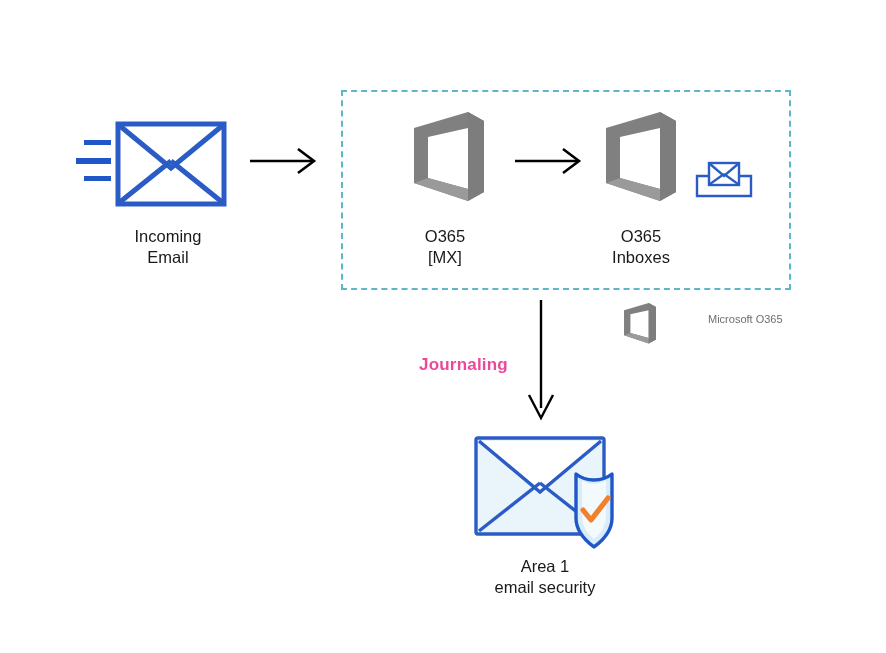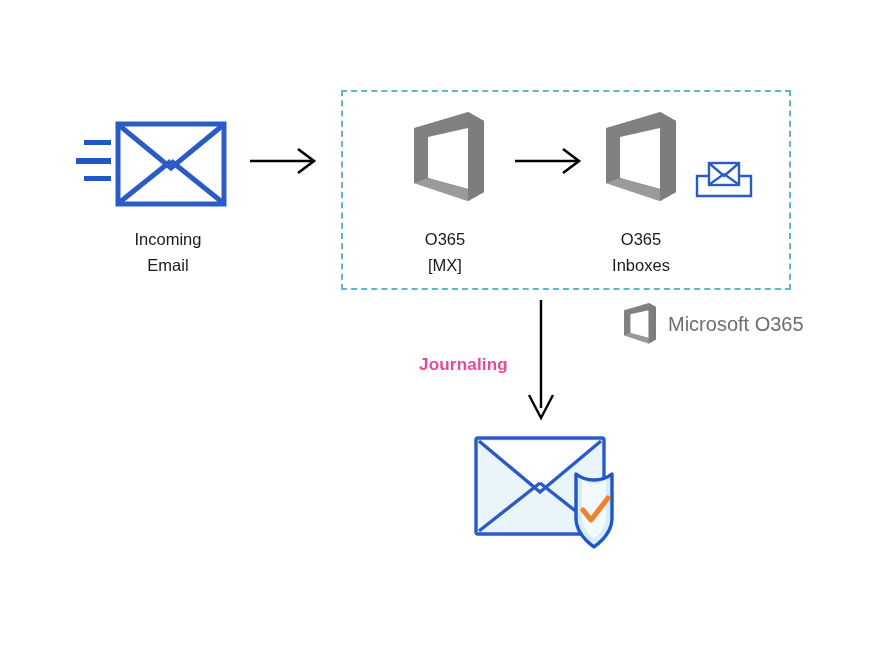--- a/index.html
+++ b/index.html
@@ -18,38 +18,39 @@
     overflow: hidden;
   }
   .abs { position: absolute; }
 
   
   .label {
     position: absolute;
     text-align: center;
     color: #1a1a1a;
     font-size: 16.5px;
-    line-height: 26px;
+    line-height: 21px;
     font-family: "Liberation Sans", sans-serif;
     white-space: pre-line;
   }
   .label-journaling {
     position: absolute;
     color: #ec4899;
     font-size: 17px;
     font-weight: bold;
     font-family: "Liberation Sans", sans-serif;
     letter-spacing: 0.2px;
   }
   .label-legend {
     position: absolute;
     color: #6e6e6e;
-    font-size: 20px;
+    font-size: 11px;
     font-family: "Liberation Sans", sans-serif;
     white-space: nowrap;
+    margin-left: 40px;
   }
 
   
   .dashed-box {
     position: absolute;
     left: 341px;
     top: 90px;
     width: 450px;
     height: 200px;
     border: 2px dashed #5fb6c8;
@@ -177,14 +178,16 @@
         <path d="M 114 50
                  C 120 55, 132 55, 138 50
                  L 138 87
                  C 138 99, 129 106, 126 109
                  C 123 106, 114 99, 114 87 Z" fill="#f2fafd"></path>
 
         <polyline points="115,80 123,90 140,68" fill="none" stroke="#f2812c" stroke-width="5.2" stroke-linecap="round" stroke-linejoin="round"></polyline>
       </g>
     </svg>
   </div>
+  <div class="label" style="left:455px; top:556px; width:180px;">Area 1
+email security</div>
 
 </div>
 
 </body></html>

